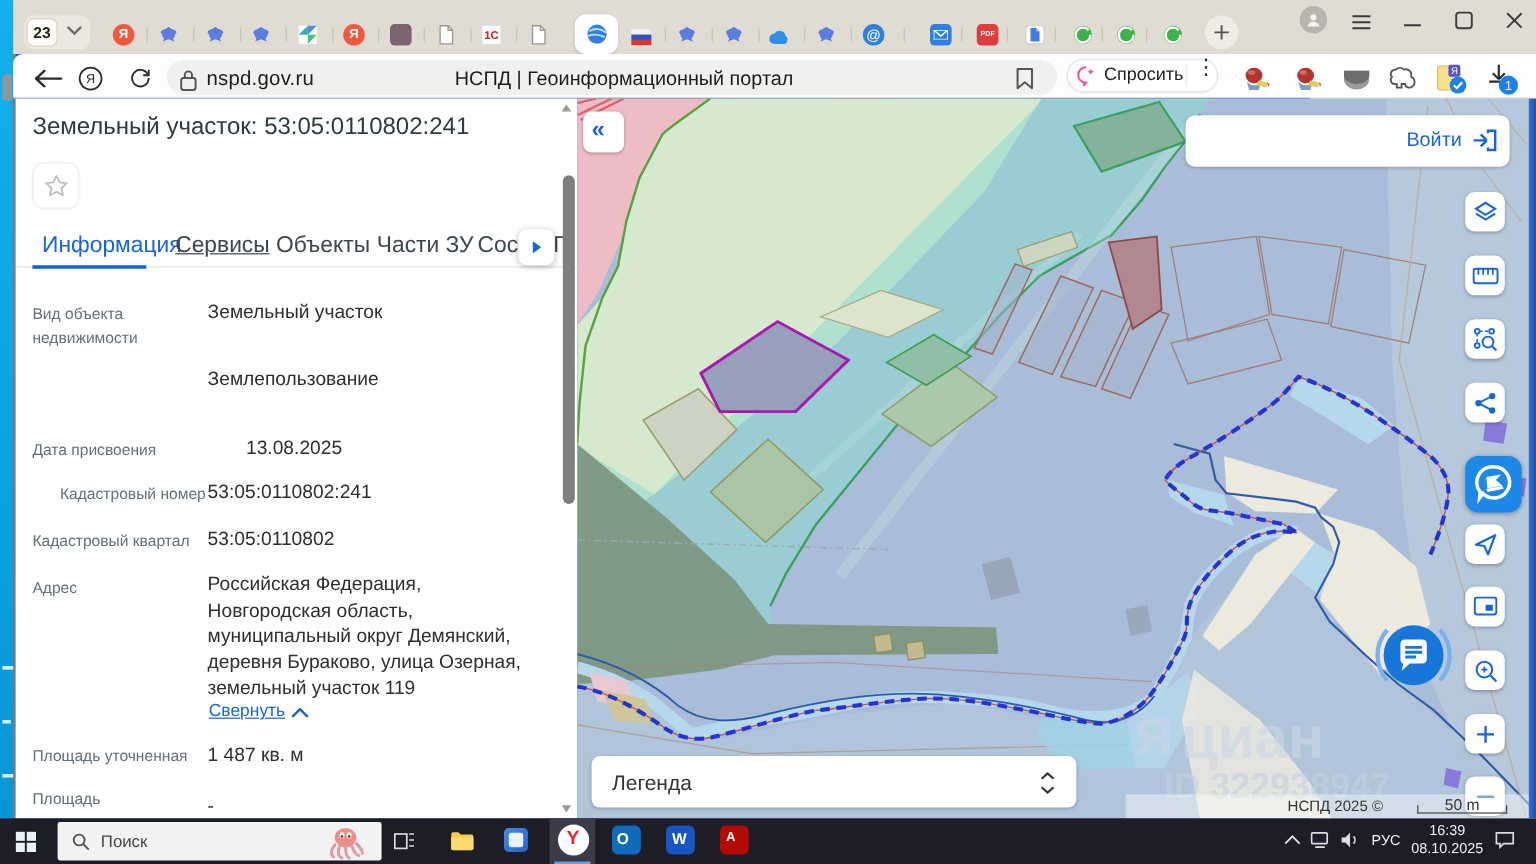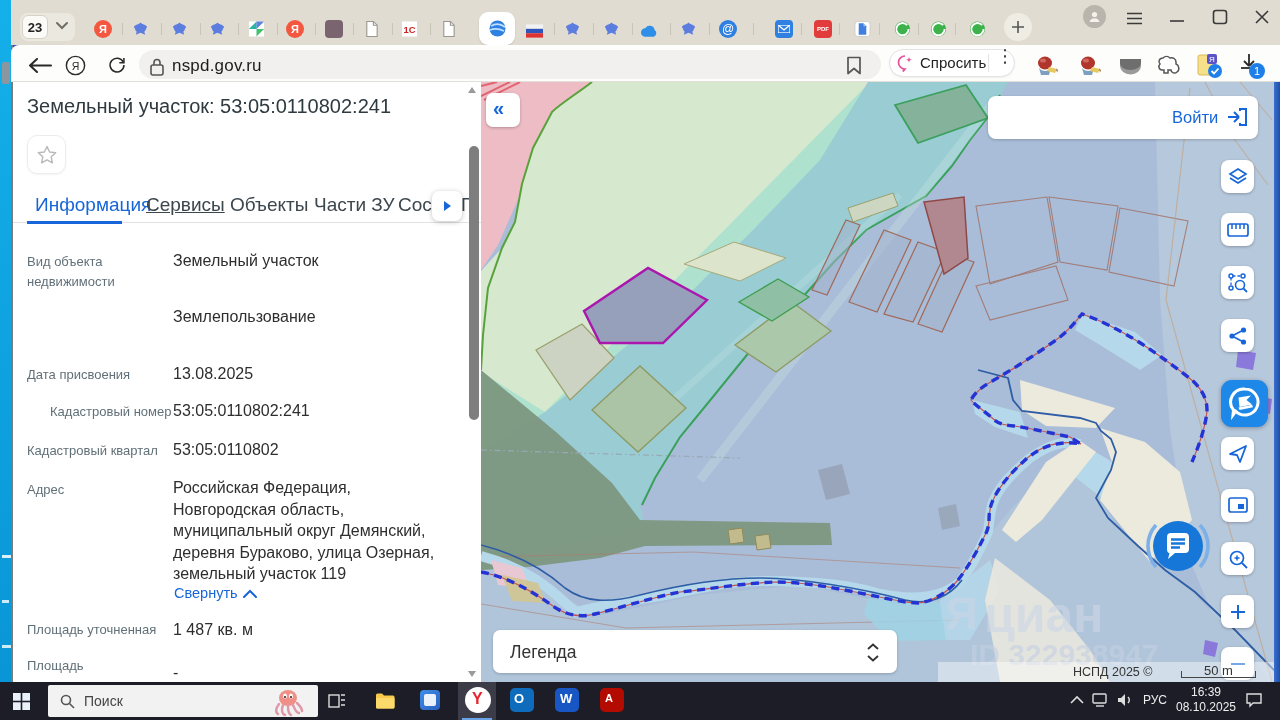--- a/index.html
+++ b/index.html
@@ -175,20 +175,21 @@
     <svg class="abs" style="left:96px;top:10px;" width="20" height="20" viewBox="0 0 26 26">
         <path d="M21 9 A9 9 0 1 0 22 13" fill="none" stroke="#2a2a2a" stroke-width="2"></path>
         <path d="M22 4 L22 10 L16 10" fill="none" stroke="#2a2a2a" stroke-width="2"></path>
       </svg>
     <div class="abs" style="left:128px;top:5px;width:742px;height:29px;background:#f1f0ee;border-radius:15px;"></div>
     <svg class="abs" style="left:138px;top:12px;" width="16" height="20" viewBox="0 0 16 20">
         <rect x="2" y="8" width="12" height="10" rx="2" fill="none" stroke="#555" stroke-width="1.6"></rect>
         <path d="M5 8 V5.5 A3 3 0 0 1 11 5.5 V8" fill="none" stroke="#555" stroke-width="1.6"></path>
       </svg>
     <div class="abs" style="left:161px;top:11px;font-size:17px;color:#1c1c1c;letter-spacing:.2px;">nspd.gov.ru</div>
+    <div class="abs" style="left:368px;top:12px;font-size:16.5px;color:#1c1c1c;">НСПД | Геоинформационный портал</div>
     <svg class="abs" style="left:835px;top:11px;" width="16" height="19" viewBox="0 0 16 19">
         <path d="M2 1.5 H14 V17.5 L8 12.5 L2 17.5 Z" fill="none" stroke="#555" stroke-width="1.7" stroke-linejoin="round"></path>
       </svg>
 
     <div class="abs" style="left:878px;top:4px;width:126px;height:28px;background:#fff;border:1px solid #e3e3e3;border-radius:15px;box-shadow:0 1px 2px rgba(0,0,0,.06);"></div>
     <svg class="abs" style="left:886px;top:10px;" width="19" height="17" viewBox="0 0 19 17">
         <path d="M8 1 A6.5 6.5 0 1 0 8 14 L6 16.5 L7 14" fill="none" stroke="#e8529a" stroke-width="1.7"></path>
         <path d="M12 2 l.8 2 2 .8 -2 .8 -.8 2 -.8-2 -2-.8 2-.8 Z" fill="#e8529a"></path>
       </svg>
     <div class="abs" style="left:909px;top:9px;font-size:15px;color:#222;">Спросить</div>
@@ -248,28 +249,28 @@
     <div class="abs" style="left:14px;top:139px;width:95px;height:3px;background:#1766d9;"></div>
     <div class="abs" style="left:419px;top:109px;width:30px;height:30px;background:#fff;border-radius:7px;box-shadow:0 1px 5px rgba(0,0,0,.25);"></div>
     <svg class="abs" style="left:430px;top:118px;" width="9" height="12" viewBox="0 0 9 12">
         <path d="M1 1 L8 6 L1 11 Z" fill="#1766d9"></path>
       </svg>
 
     <div class="lbl" style="top:170px;">Вид объекта<br>недвижимости</div>
     <div class="val" style="top:168px;">Земельный участок</div>
     <div class="val" style="top:224px;">Землепользование</div>
     <div class="lbl" style="top:283px;">Дата присвоения</div>
-    <div class="val" style="top:281px;">13.08.2025</div>
+    <div class="val" style="top:281px;margin-left:32px;">13.08.2025</div>
     <div class="lbl" style="top:320px;margin-left:23px;">Кадастровый номер</div>
     <div class="val" style="top:318px;">53:05:0110802:241</div>
     <div class="lbl" style="top:359px;">Кадастровый квартал</div>
     <div class="val" style="top:357px;">53:05:0110802</div>
     <div class="lbl" style="top:398px;">Адрес</div>
     <div class="val" style="top:395px;">Российская Федерация,<br>Новгородская область,<br>муниципальный округ Демянский,<br>деревня Бураково, улица Озерная,<br>земельный участок 119</div>
-    <div class="abs" style="left:161px;top:503px;font-size:14.5px;color:#1766d9;">Свернуть</div>
+    <div class="abs" style="left:161px;top:503px;font-size:14.5px;color:#1766d9;text-decoration:underline;">Свернуть</div>
     <svg class="abs" style="left:230px;top:507px;" width="14" height="9" viewBox="0 0 14 9">
         <path d="M1 8 L7 2 L13 8" stroke="#1766d9" stroke-width="2" fill="none" stroke-linecap="round"></path>
       </svg>
     <div class="lbl" style="top:538px;">Площадь уточненная</div>
     <div class="val" style="top:537px;">1 487 кв. м</div>
     <div class="lbl" style="top:574px;">Площадь</div>
     <div class="val" style="top:580px;">-</div>
 
     <svg class="abs" style="left:454px;top:4px;" width="10" height="8" viewBox="0 0 10 8">
         <path d="M1 7 L5 1 L9 7 Z" fill="#9a9a9a"></path>

